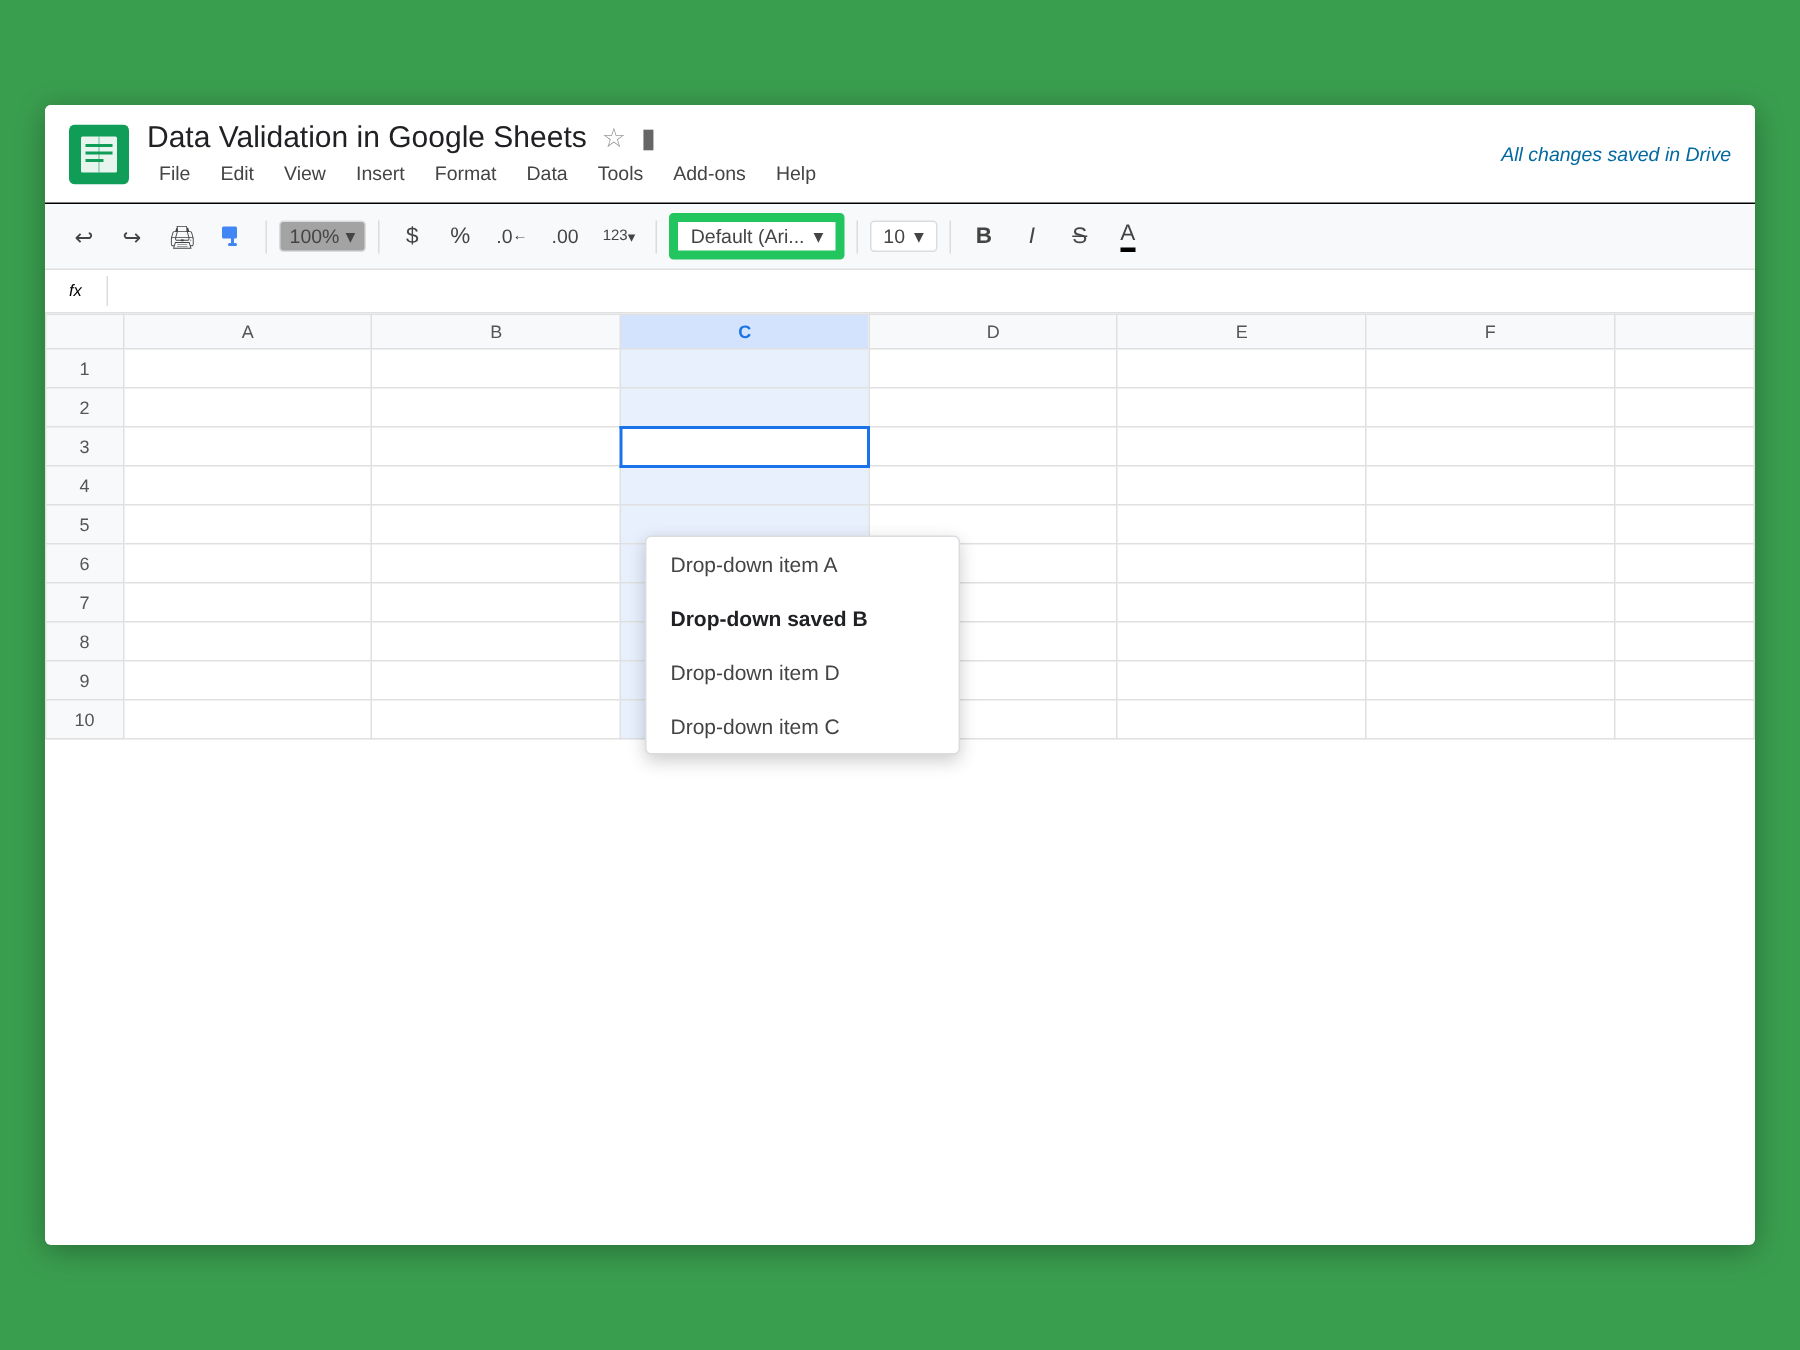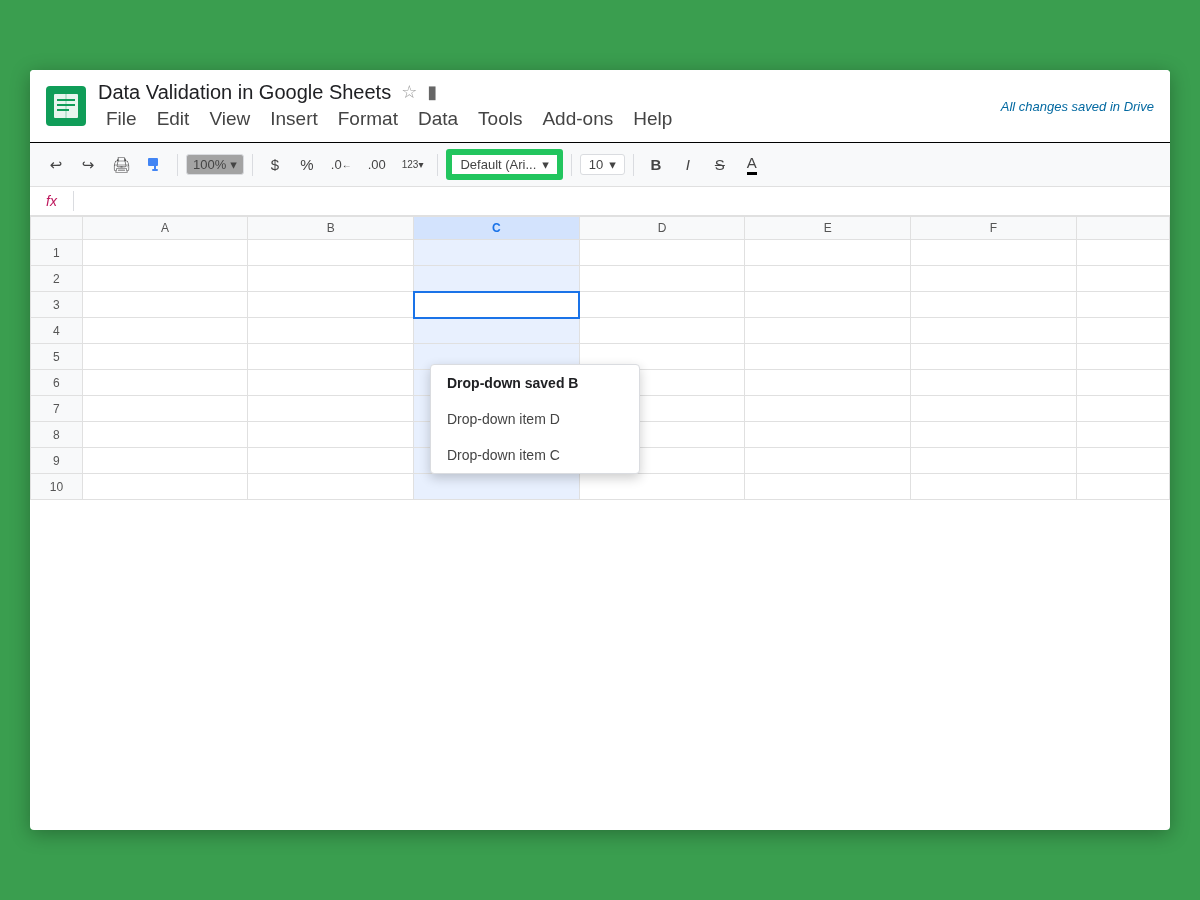--- a/index.html
+++ b/index.html
@@ -46,21 +46,21 @@
       color: #202124;
       line-height: 1.2;
     }
     .menu-bar {
       display: flex;
       align-items: center;
       gap: 4px;
       margin-top: 2px;
     }
     .menu-item {
-      font-size: 19px;
+      font-size: 13px;
       color: #444;
       padding: 2px 8px;
       cursor: pointer;
       border-radius: 3px;
     }
     .title-right {
       margin-left: auto;
       display: flex;
       align-items: center;
       gap: 10px;
@@ -145,22 +145,22 @@
     .formula-bar {
       display: flex;
       align-items: center;
       padding: 4px 8px;
       border-bottom: 1px solid #e0e0e0;
       background: #fff;
       gap: 8px;
     }
     .formula-fx {
       font-style: italic;
-      color: #be185d;
-      font-size: 14px;
+      color: #000000;
+      font-size: 11px;
       padding: 0 8px;
     }
     .formula-input {
       flex: 1;
       border: none;
       outline: none;
       font-size: 13px;
       color: #444;
     }
     
@@ -476,19 +476,20 @@
             <td class="cell"></td>
             <td class="cell"></td>
             <td class="cell"></td>
             <td class="cell"></td>
           </tr>
         </tbody>
       </table>
     </div>
 
     <div class="dropdown-popup">
+      <div class="dropdown-item">Drop-down item A</div>
       <div class="dropdown-item bold">Drop-down saved B</div>
       <div class="dropdown-item">Drop-down item D</div>
       <div class="dropdown-item">Drop-down item C</div>
     </div>
   </div>
 
 </div>
 
 </body></html>

